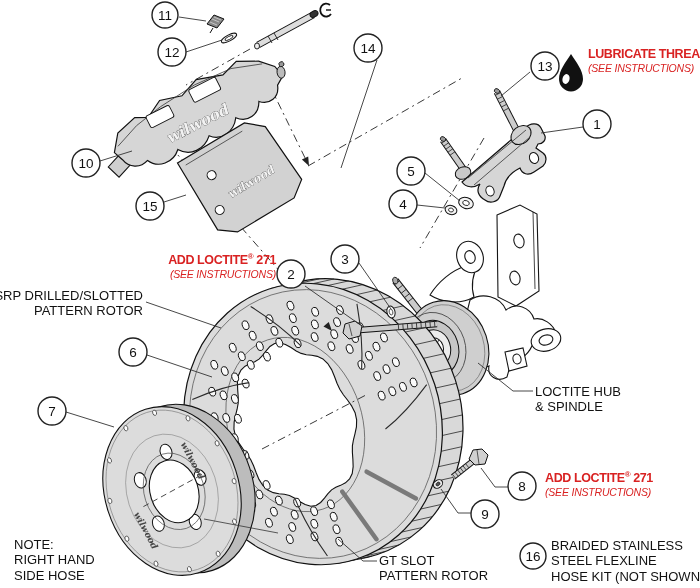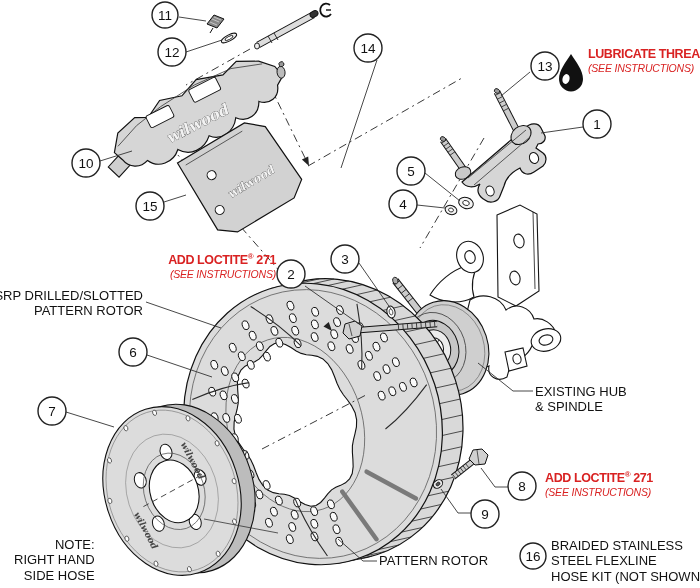--- a/index.html
+++ b/index.html
@@ -488,33 +488,34 @@
   <div class="red-t"><span>ADD LOCTITE</span><sup>®</sup><span> 271</span></div>
   <div class="red-s">(SEE INSTRUCTIONS)</div>
 </div>
 
 <div class="lbl right" style="right:557px;top:288px;">
   <div>SRP DRILLED/SLOTTED</div>
   <div>PATTERN ROTOR</div>
 </div>
 
 <div class="lbl" style="left:535px;top:384px;">
-  <div>EXISTING HUB</div>
+  <div>LOCTITE HUB</div>
   <div>&amp; SPINDLE</div>
 </div>
 
 <div class="lbl" style="left:379px;top:553px;">
+  <div>GT SLOT</div>
   <div>PATTERN ROTOR</div>
 </div>
 
 <div class="lbl" style="left:551px;top:538px;">
   <div>BRAIDED STAINLESS</div>
   <div>STEEL FLEXLINE</div>
   <div>HOSE KIT (NOT SHOWN)</div>
 </div>
 
-<div class="lbl" style="left:14px;top:537px;text-align:right;">
+<div class="lbl" style="left:14px;top:537px;">
   <div>NOTE:</div>
   <div>RIGHT HAND</div>
   <div>SIDE HOSE</div>
 </div>
 
 </div>
 
 </body></html>

